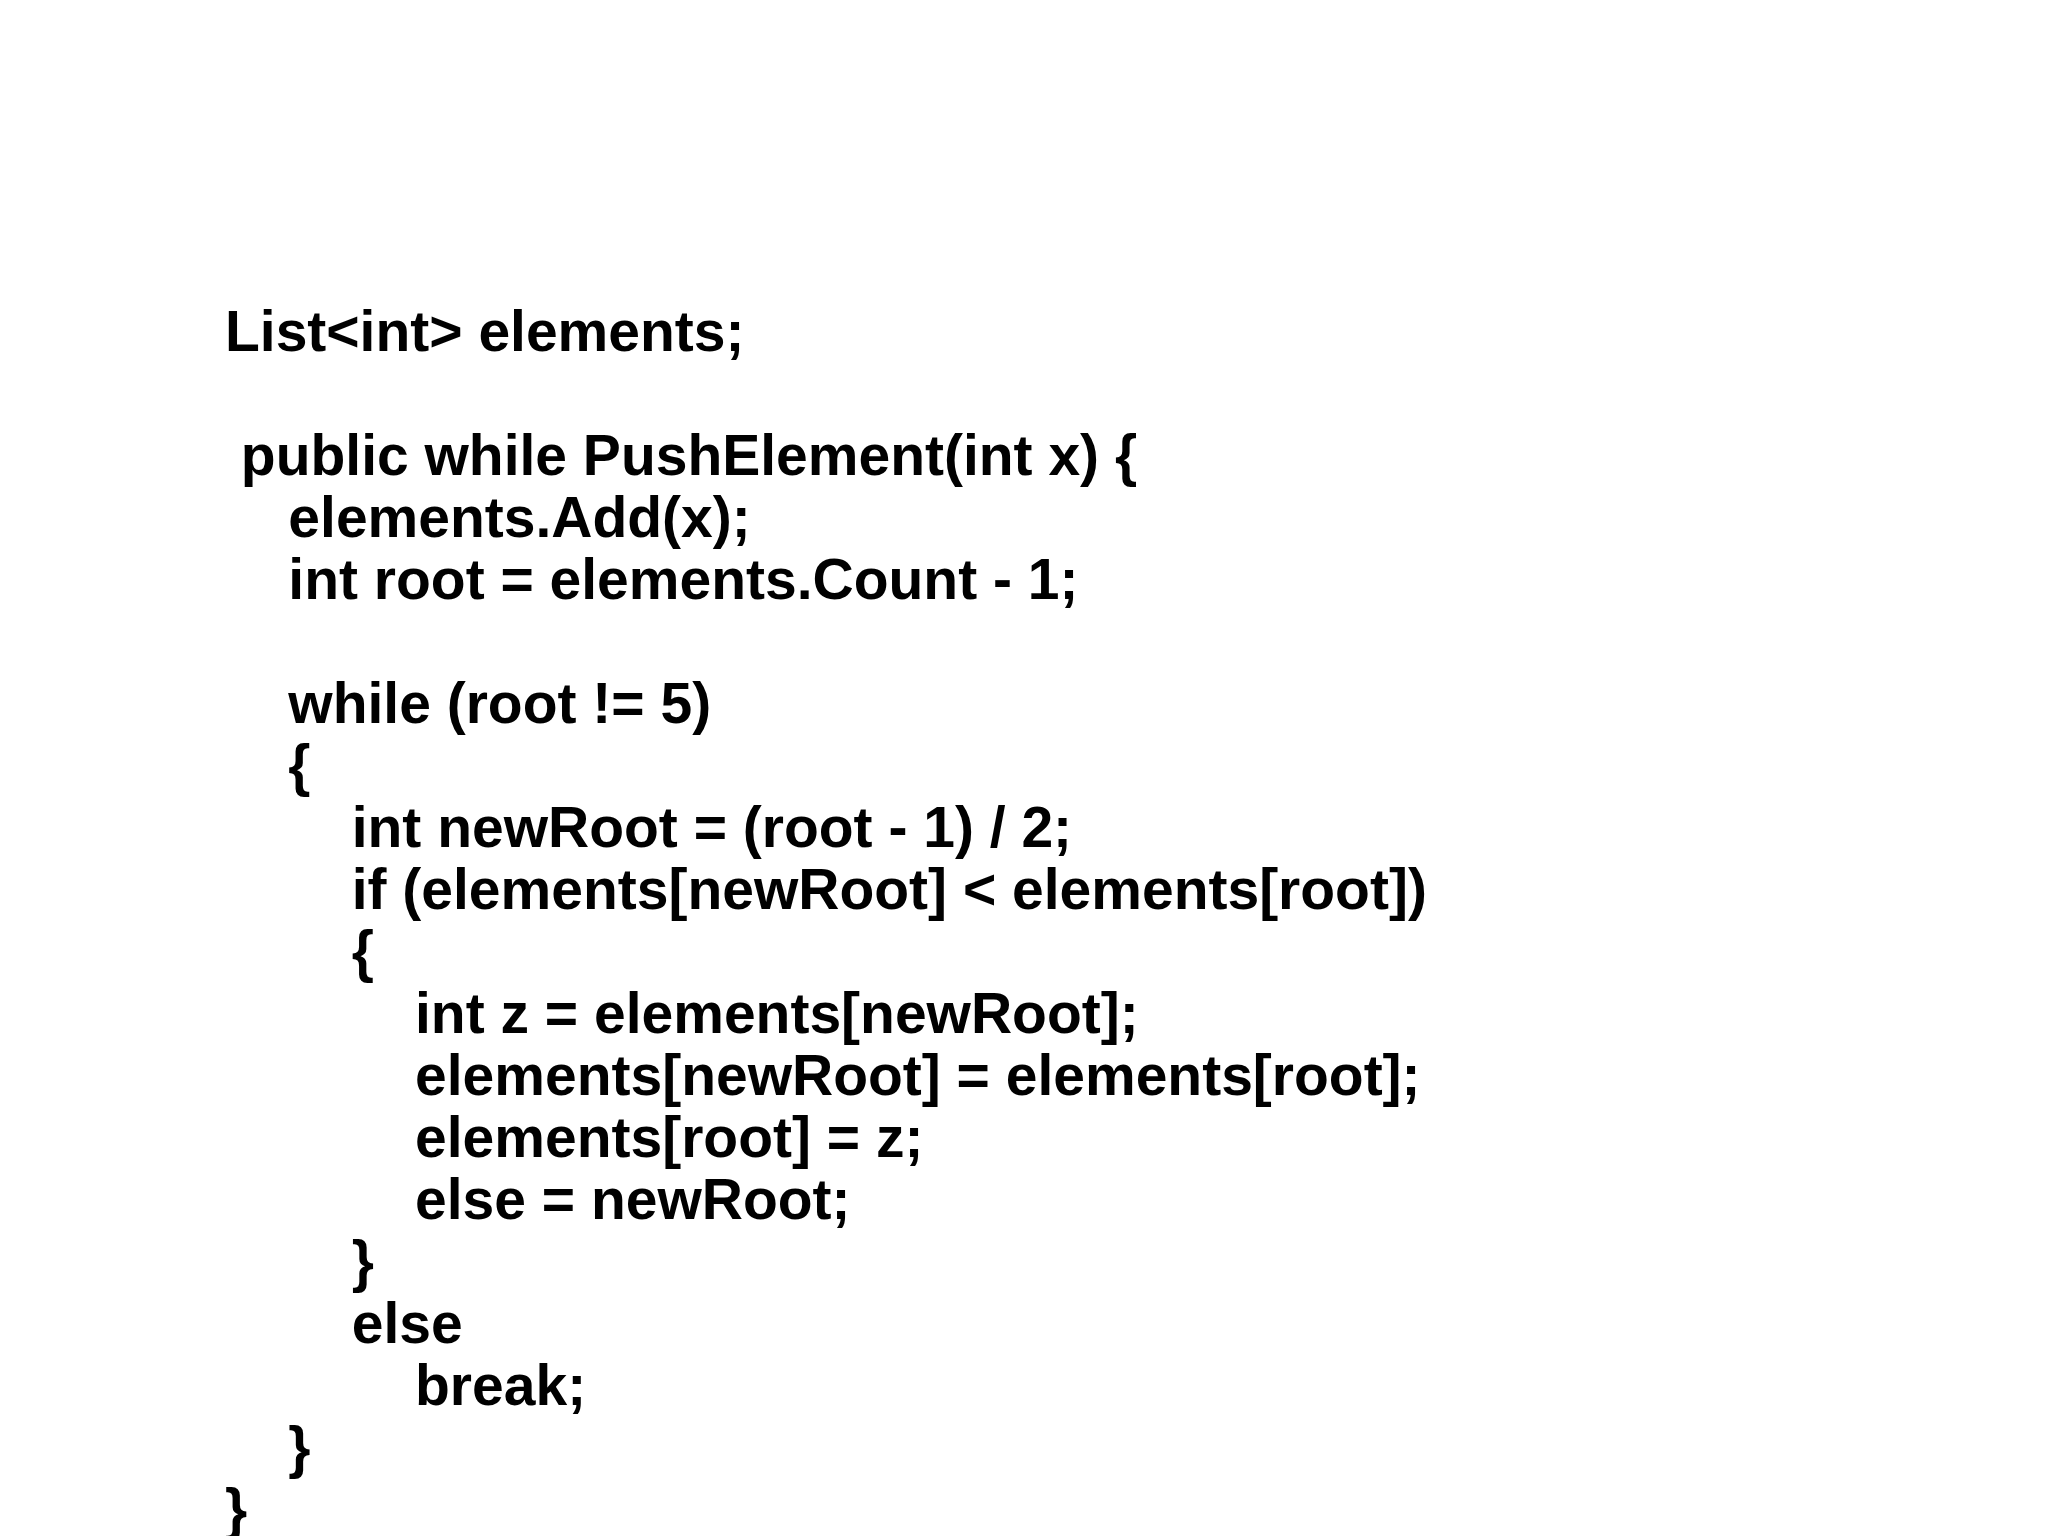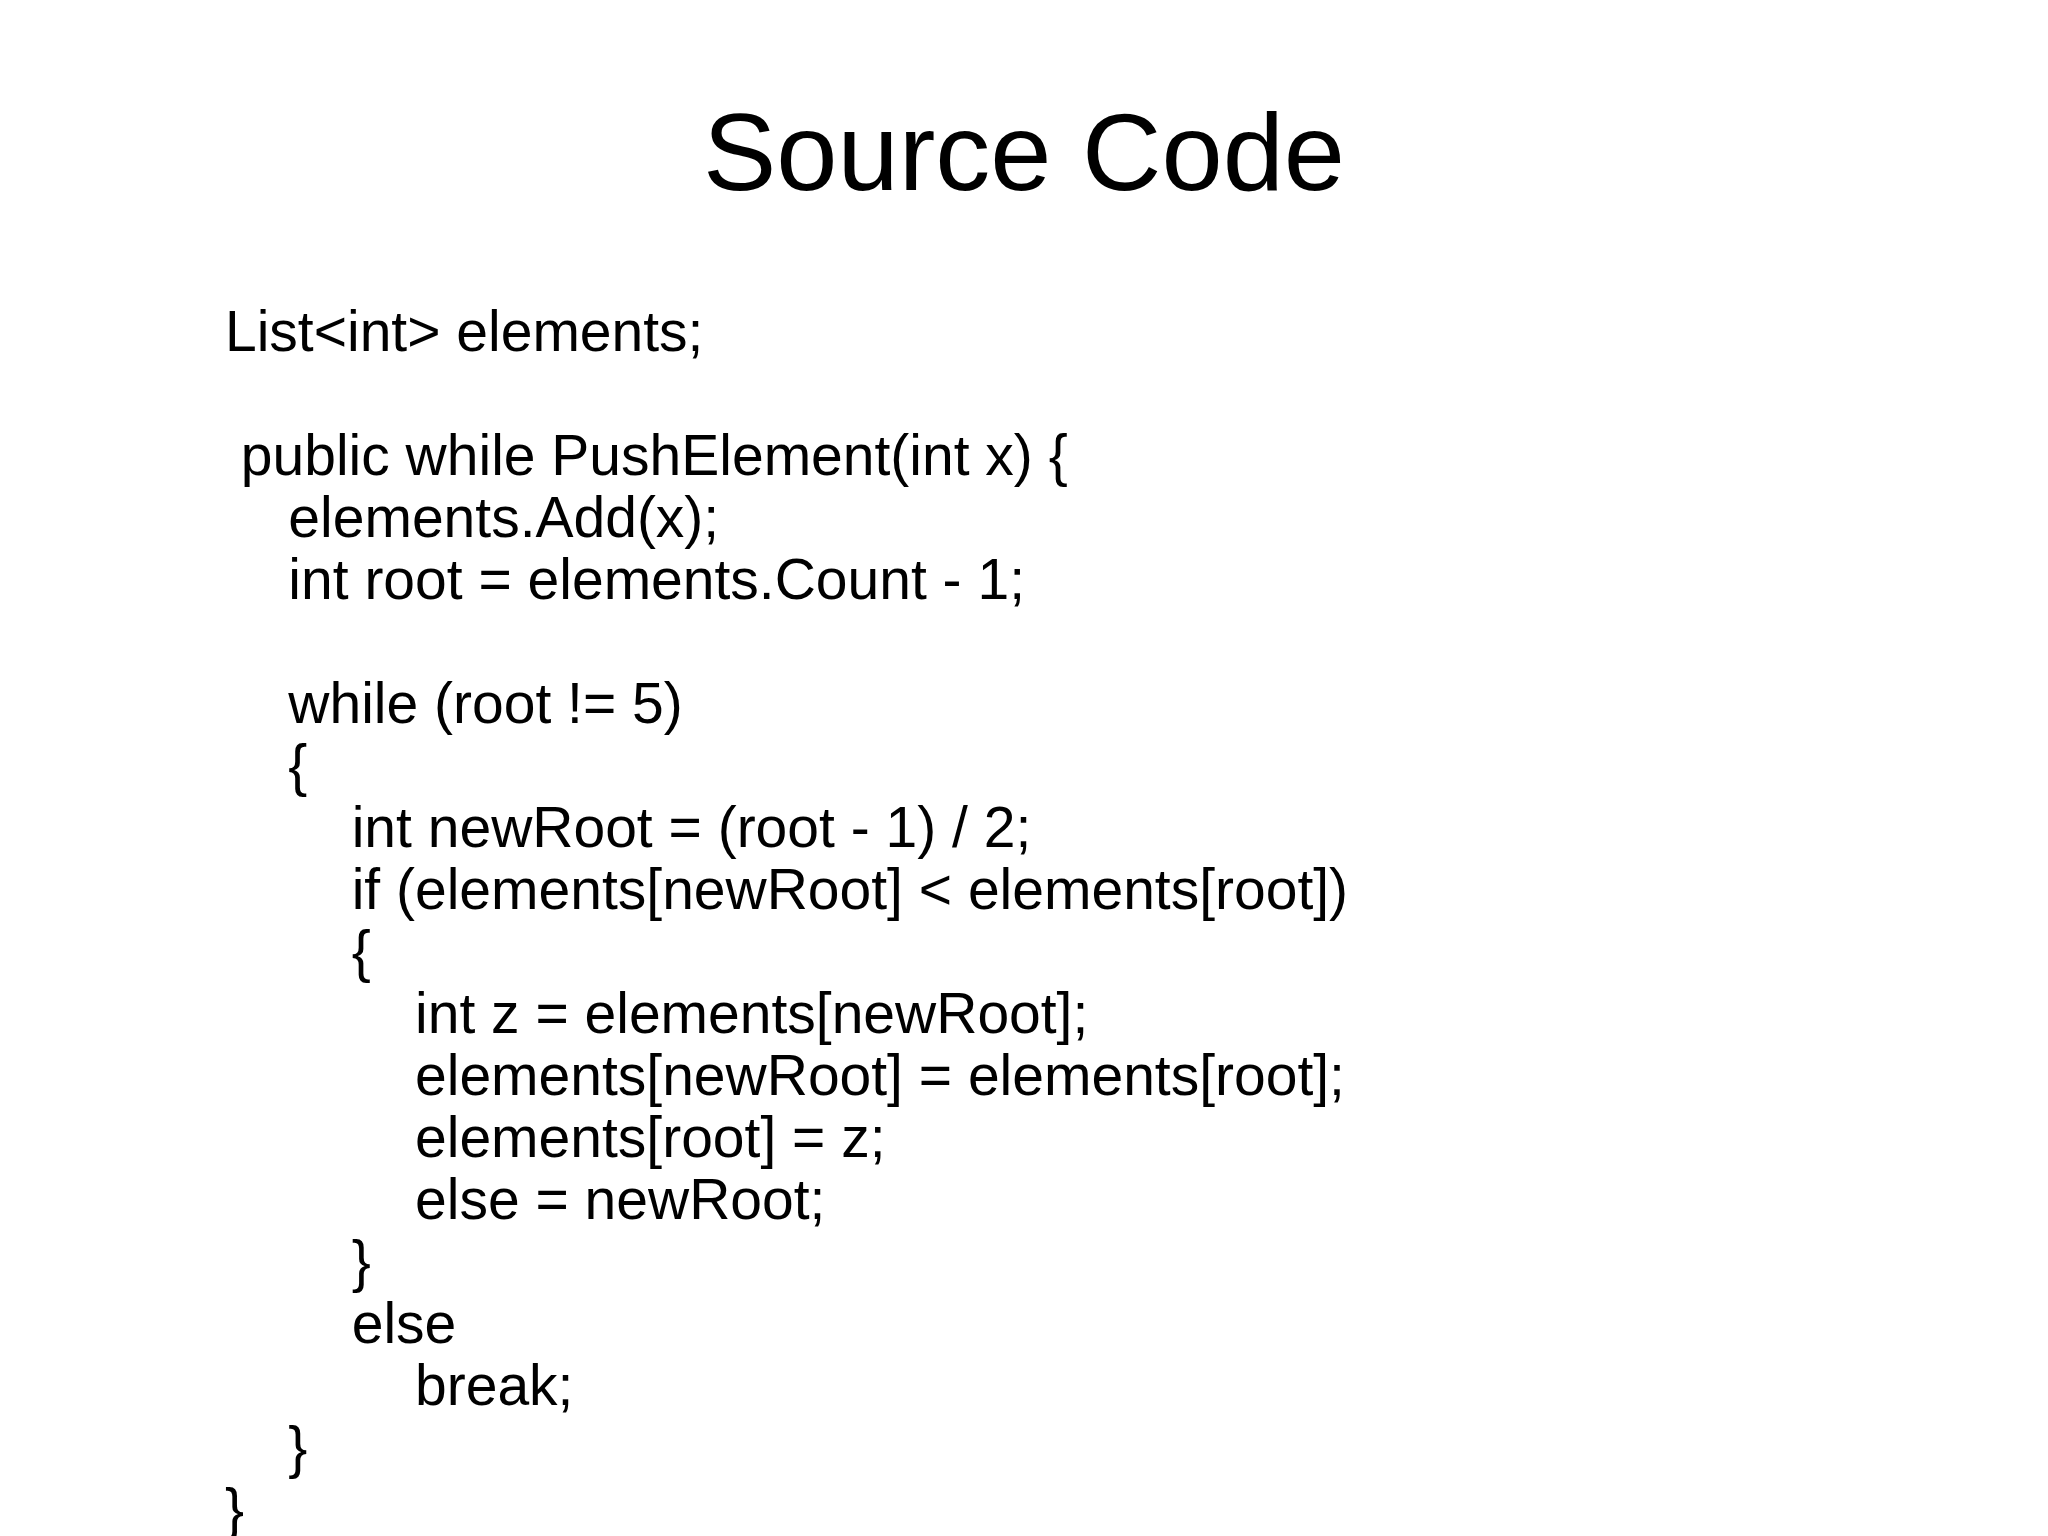--- a/index.html
+++ b/index.html
@@ -31,27 +31,27 @@
     left: 225px;
     top: 300px;
     right: 40px;
     font-size: 57px;
     line-height: 62px;
     color: #000000;
   }
   .code-line {
     white-space: pre;
     min-height: 62px;
+    font-weight: bold;
   }
 </style>
 </head>
 <body>
 
 <div class="slide">
-  <div class="slide-title">Source Code</div>
 
   <div class="code-block">
       <div class="code-line">List&lt;int&gt; elements;</div>
       <div class="code-line"></div>
       <div class="code-line"> public while PushElement(int x) {</div>
       <div class="code-line">    elements.Add(x);</div>
       <div class="code-line">    int root = elements.Count - 1;</div>
       <div class="code-line"></div>
       <div class="code-line">    while (root != 5)</div>
       <div class="code-line">    {</div>

